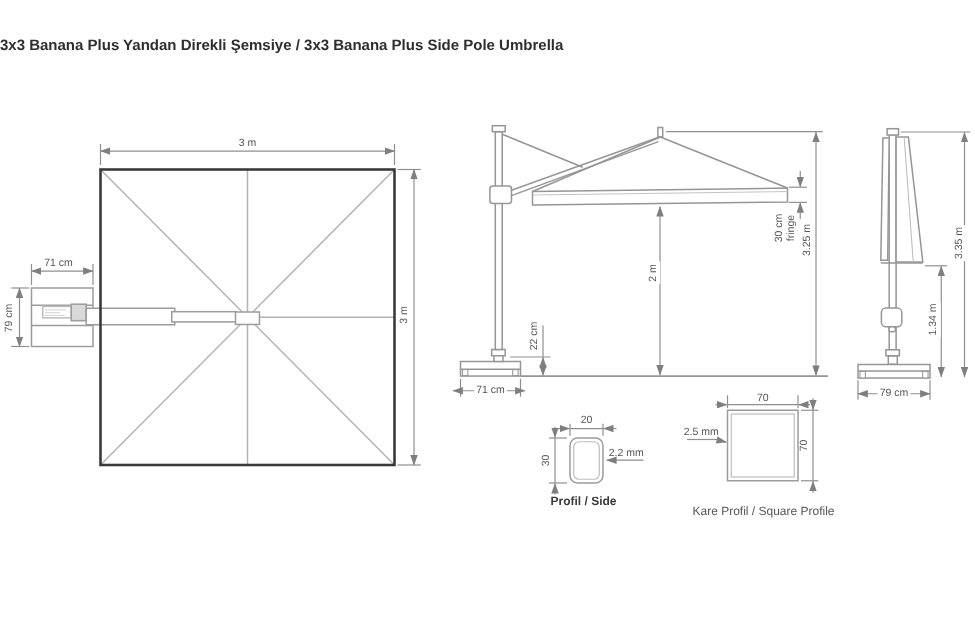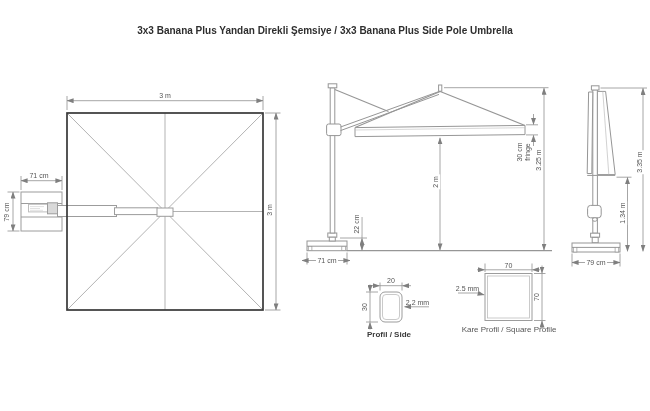--- a/index.html
+++ b/index.html
@@ -1,18 +1,18 @@
 <!DOCTYPE html>
 <html><head>
 <meta charset="utf-8">
 <style>
   html,body{margin:0;padding:0;}
   .canvas{position:relative;width:650px;height:411px;background:#ffffff;overflow:hidden;
           font-family:"Liberation Sans",sans-serif;}
-  .title{position:absolute;left:0;top:25px;width:100%;text-align:center;
+  .title{position:absolute;left:0;top:25px;width:100%;
          font:bold 10px "Liberation Sans",sans-serif;color:#2e2e2e;letter-spacing:0;}
   svg{position:absolute;left:0;top:0;}
   .dim{position:absolute;font:7px/1.1 "Liberation Sans",sans-serif;color:#555;
        white-space:nowrap;transform:translate(-50%,-50%);}
   .rot{transform:translate(-50%,-50%) rotate(-90deg);}
   .bgw{background:#fff;padding:0 1.5px;}
   .caption{position:absolute;font:bold 8px "Liberation Sans",sans-serif;color:#3a3a3a;
        white-space:nowrap;transform:translate(-50%,-50%);}
   .caption2{position:absolute;font:8px "Liberation Sans",sans-serif;color:#555;
        white-space:nowrap;transform:translate(-50%,-50%);}
@@ -215,15 +215,15 @@
   <span class="dim bgw" style="left:596px;top:262.5px">79 cm</span>
 
   <span class="dim" style="left:391px;top:281px">20</span>
   <span class="dim rot" style="left:365px;top:306.5px">30</span>
   <span class="dim" style="left:417.5px;top:302.5px">2.2 mm</span>
   <span class="caption" style="left:389px;top:333.5px">Profil / Side</span>
 
   <span class="dim" style="left:508.5px;top:266px">70</span>
   <span class="dim rot" style="left:537px;top:296.5px">70</span>
   <span class="dim" style="left:467.5px;top:288.5px">2.5 mm</span>
-  <span class="caption2" style="left:509px;top:329px">Kare Profil / Square Profile</span>
+  <span class="caption2" style="left:509px;top:341px">Kare Profil / Square Profile</span>
 
 </div>
 
 </body></html>

